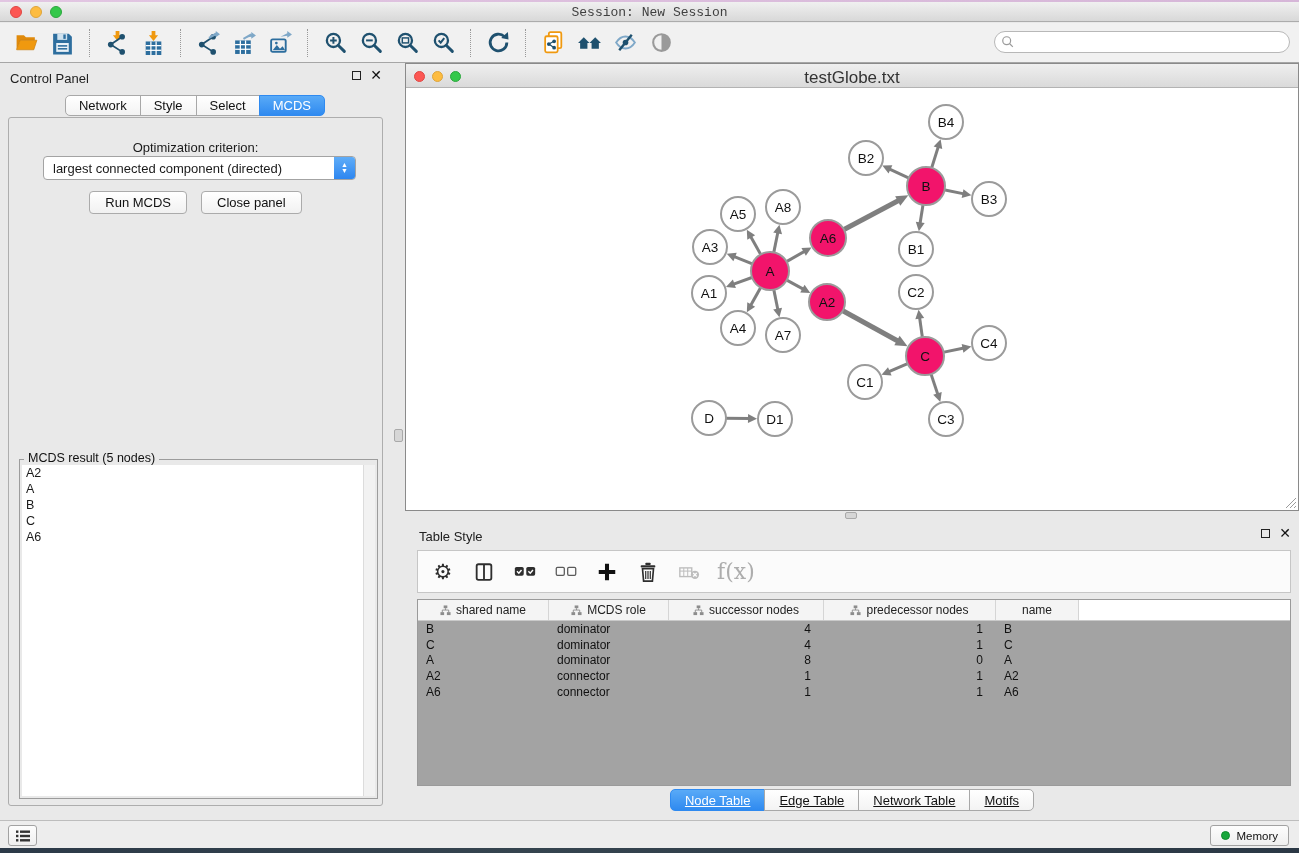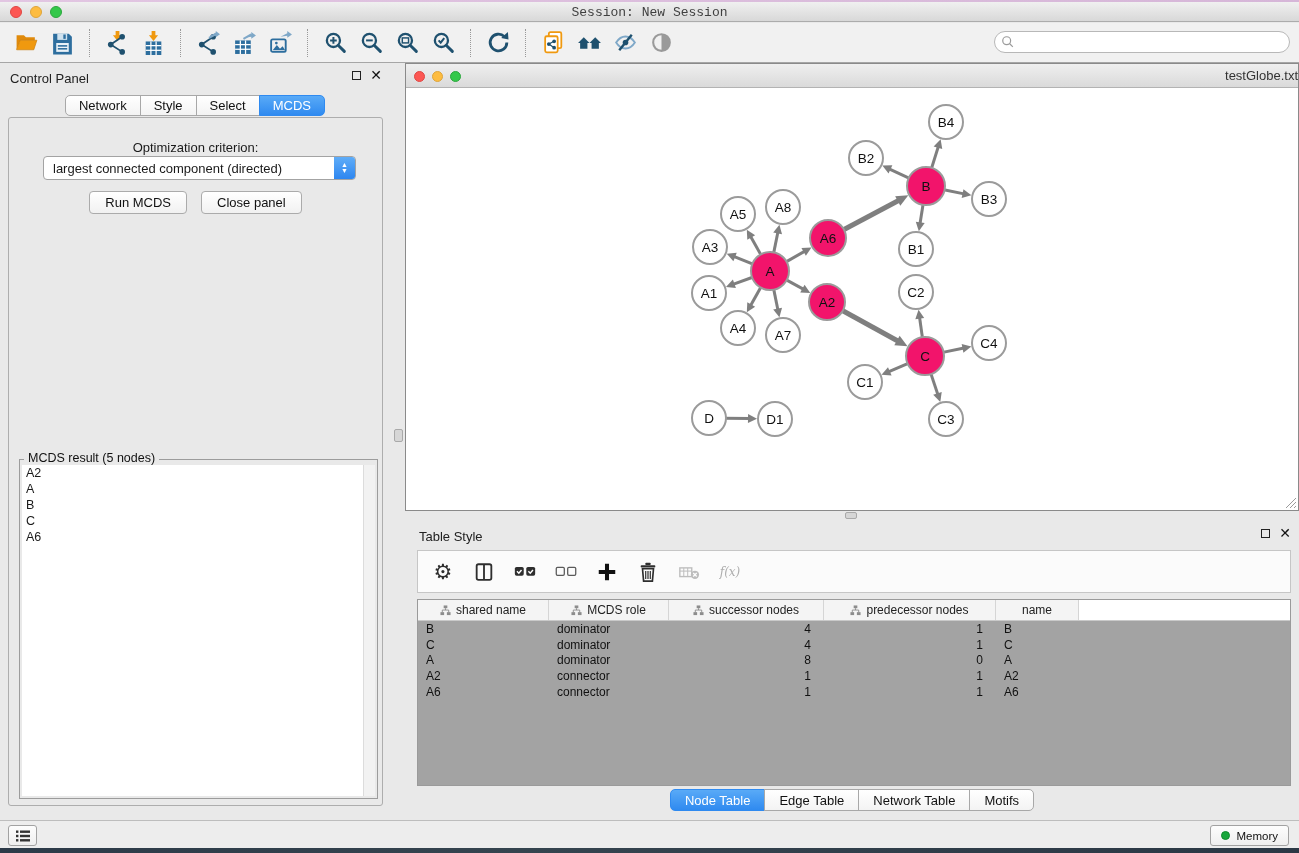--- a/index.html
+++ b/index.html
@@ -48,40 +48,40 @@
 .result-item { height:16px; line-height:16px; padding-left:4px; }
 #result-track { position:absolute; right:2px; top:5px; bottom:2px; width:12px; background:#F2F2F2; border-left:1px solid #DCDCDC; }
 #v-thumb { position:absolute; left:394px; top:429px; width:9px; height:13px; background:#D6D6D6; border:1px solid #A9A9A9; border-radius:2px; }
 #h-thumb { position:absolute; left:845px; top:512px; width:12px; height:7px; background:#D6D6D6; border:1px solid #A9A9A9; border-radius:2px; }
 
 
 #network-window { position:absolute; left:405px; top:63px; width:894px; height:448px; background:#fff; border:1px solid #8A8A8A; }
 #nw-titlebar { position:relative; height:24px; background:linear-gradient(#EFEFEF,#DADADA); border-bottom:1px solid #B3B3B3; }
 #nw-titlebar .lights { left:8px; top:7px; gap:7px; }
 #nw-titlebar .light { width:11px; height:11px; }
-#nw-title-text { position:absolute; left:0; right:0; top:4px; text-align:right; font-size:13px; color:#333; }
+#nw-title-text { position:absolute; left:0; right:0; top:4px; text-align:center; font-size:17px; color:#333; }
 #nw-canvas { position:absolute; left:0; top:25px; right:0; bottom:0; background:#fff; overflow:hidden; }
 #resize-grip { position:absolute; right:1px; bottom:1px; width:14px; height:14px; }
 
 
 #table-panel { position:absolute; left:405px; top:521px; width:894px; height:296px; }
 #tp-toolbar { position:absolute; left:12px; right:8px; top:29px; height:43px; background:#FBFBFB; border:1px solid #C6C6C6; display:flex; align-items:center; padding-left:12px; gap:15px; }
 .tp-ico { display:flex; align-items:center; justify-content:center; min-width:26px; height:30px; }
 .tp-ico svg { width:22px; height:22px; }
 .gear-glyph { font-size:21px; color:#2E2E2E; line-height:22px; }
-.fx { font-family:"DejaVu Serif",serif; font-style:italic; font-size:12px; color:#ADADAD; }
+.fx { font-family:"DejaVu Serif",serif; font-size:22px; color:#ADADAD; }
 #tp-table { position:absolute; left:12px; right:8px; top:78px; height:187px; background:#a3a3a3; border:1px solid #9A9A9A; overflow:hidden; }
 #tp-header { display:flex; height:21px; border-bottom:1px solid #C9C9C9; font-size:12px; color:#222; }
 .th { background:#F4F4F4; border-right:1px solid #D5D5D5; display:flex; align-items:center; justify-content:center; gap:5px; }
 .th.filler { background:#fff; border-right:none; flex:1; }
 .tr { display:flex; height:15.8px; font-size:12px; color:#111; }
 .td { display:flex; align-items:center; padding:0 8px; overflow:hidden; }
 .td.num { justify-content:flex-end; padding-right:13px; }
 #tp-tabs { position:absolute; bottom:6px; left:0; right:0; display:flex; justify-content:center; }
-#tp-tabs .tab { padding:0 14px; height:22px; }
+#tp-tabs .tab { padding:0 14px; height:22px;text-decoration:underline; }
 
 
 #statusbar { position:absolute; left:0; top:820px; width:100%; height:28px; background:#EDEDED; border-top:1px solid #BDBDBD; }
 #sb-left-btn { position:absolute; left:8px; top:4px; width:29px; height:21px; border:1px solid #A2A2A2; border-radius:3px; background:linear-gradient(#FDFDFD,#EFEFEF); display:flex; align-items:center; justify-content:center; }
 #memory-btn { position:absolute; right:10px; top:4px; height:21px; padding:0 10px; border:1px solid #A2A2A2; border-radius:3px; background:linear-gradient(#FDFDFD,#EFEFEF); display:flex; align-items:center; gap:6px; font-size:11.5px; color:#111; }
 #memory-dot { width:9px; height:9px; border-radius:50%; background:#18A73C; border:1px solid #0F8A2C; }
 #wall-bottom { position:absolute; left:0; top:848px; width:100%; height:5px; background:linear-gradient(90deg,#2C3A48,#35444F 40%,#2B3845); }
 </style>
 </head>
 <body>

